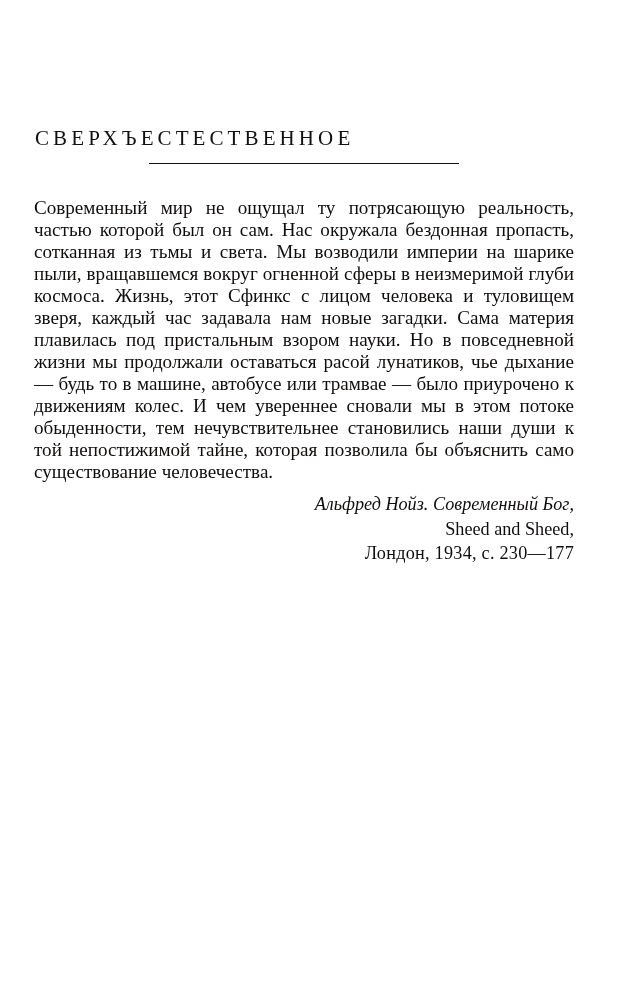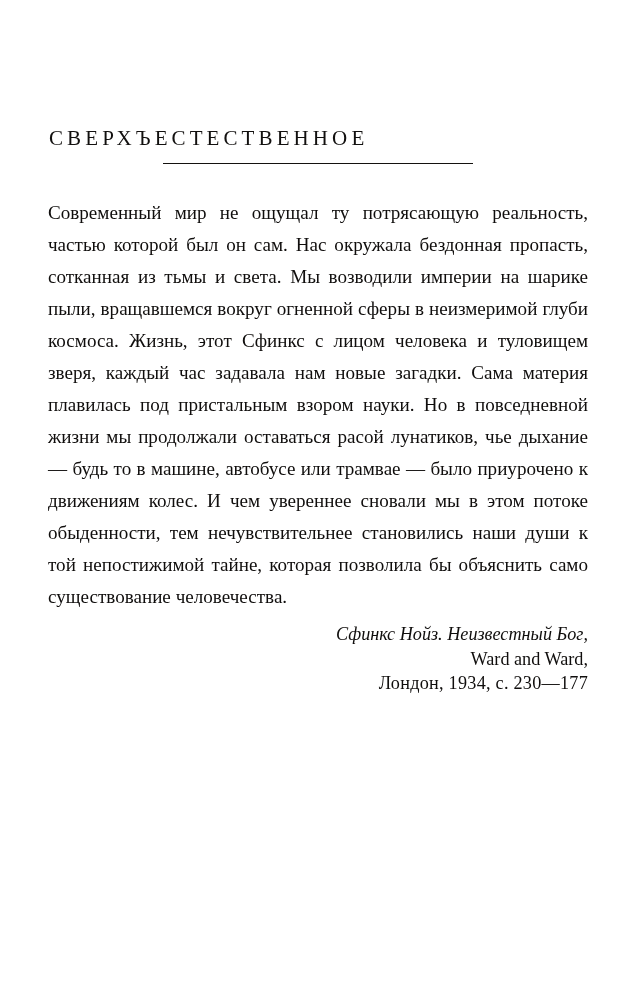--- a/index.html
+++ b/index.html
@@ -14,21 +14,21 @@
     width: 630px;
     height: 1000px;
     margin: 0 auto;
     background: #ffffff;
     overflow: hidden;
     -webkit-font-smoothing: antialiased;
   }
 
   .content {
     position: absolute;
-    left: 48px;
+    left: 34px;
     top: 128px;
     width: 540px;
   }
 
   
   .chapter-title {
     font-family: "Liberation Serif", "DejaVu Serif", serif;
     font-size: 21px;
     font-weight: 400;
     line-height: 1.0;
@@ -46,21 +46,21 @@
     border: 0;
     border-top: 1.7px solid #14120f;
   }
 
   
   .body-text {
     margin: 0;
     padding-top: 25px;
     font-family: "Liberation Serif", "DejaVu Serif", serif;
     font-size: 19.1px;
-    line-height: 32px;
+    line-height: 22px;
     color: #100e0d;
     text-align: justify;
     text-justify: inter-word;
     hyphens: manual;
     word-spacing: 0.1px;
   }
 
   
   .attribution {
     margin: 0;
@@ -93,19 +93,19 @@
 <div class="page">
   <div class="content">
 
     <h1 class="chapter-title">СВЕРХЪЕСТЕСТВЕННОЕ</h1>
 
     <hr class="title-rule">
 
     <p class="body-text">Современный мир не ощущал ту потрясающую реальность, частью которой был он сам. Нас окружала бездонная пропасть, сотканная из тьмы и света. Мы возводили империи на шарике пыли, вращавшемся вокруг огненной сферы в неизмеримой глуби космоса. Жизнь, этот Сфинкс с лицом человека и туловищем зверя, каждый час задавала нам новые загадки. Сама материя плавилась под пристальным взором науки. Но в повседневной жизни мы продолжали оставаться расой лунатиков, чье дыхание — будь то в машине, автобусе или трамвае — было приурочено к движениям колес. И чем увереннее сновали мы в этом потоке обыденности, тем нечувствительнее становились наши души к той непостижимой тайне, которая позволила бы объяснить само существование человечества.</p>
 
     <div class="attribution">
-      <span class="source-work">Сфинкс Нойз. Неизвестный Бог,</span>
-      <span class="source-publisher">Ward and Ward,</span>
+      <span class="source-work">Альфред Нойз. Современный Бог,</span>
+      <span class="source-publisher">Sheed and Sheed,</span>
       <span class="source-place">Лондон, 1934, с. 230—177</span>
     </div>
 
   </div>
 </div>
 
 </body></html>

